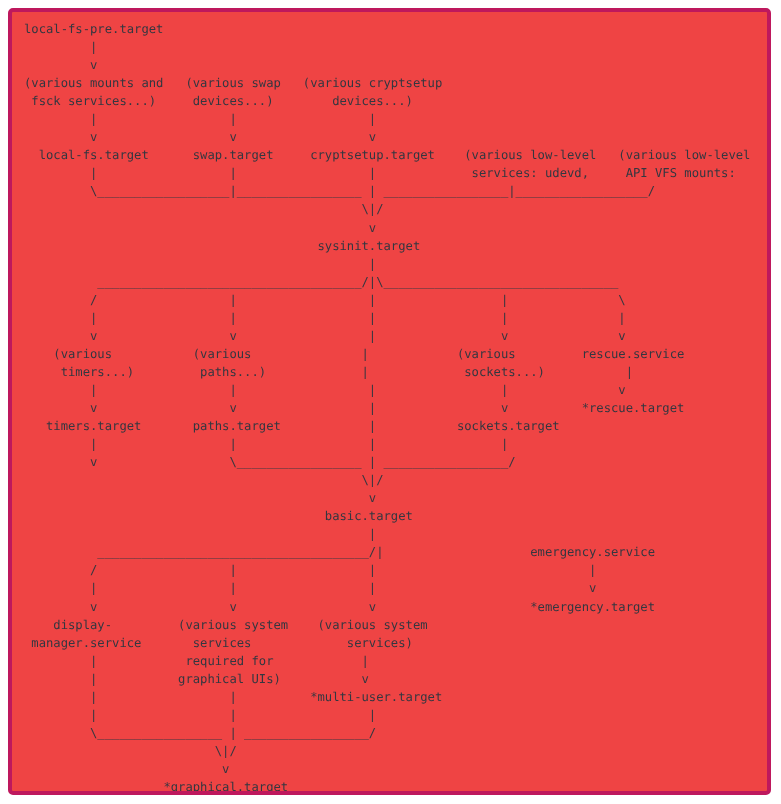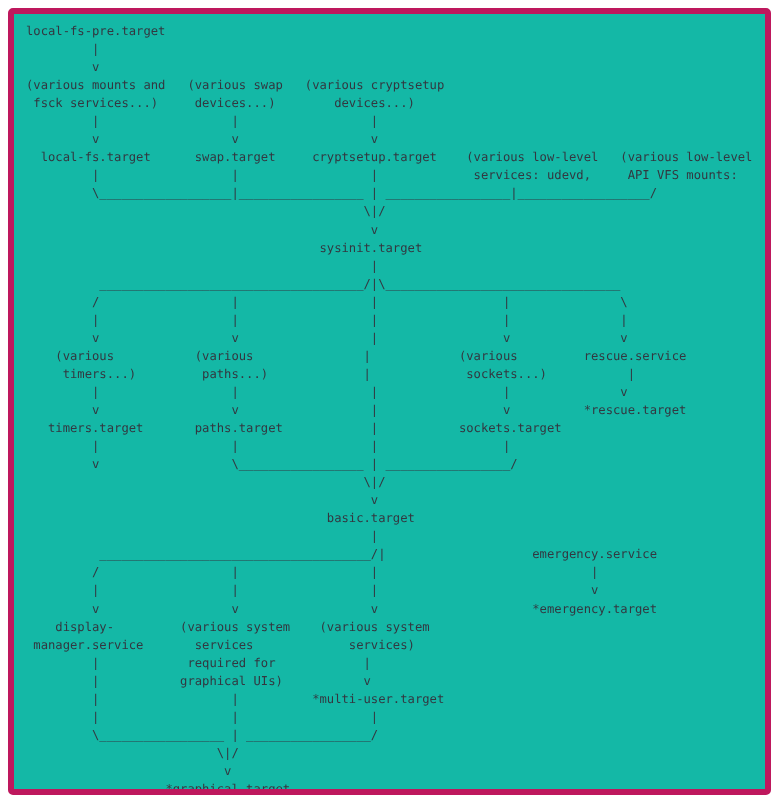--- a/index.html
+++ b/index.html
@@ -18,22 +18,22 @@
     width: 781px;
     height: 804px;
     background: #ffffff;
     box-sizing: border-box;
     padding: 8px 10px 9px 8px;
   }
   .ascii-panel {
     width: 100%;
     height: 100%;
     box-sizing: border-box;
-    background: #14b8a6;
-    border: 6px solid #be185d;
+    background: #ef4444;
+    border: 4px solid #be185d;
     border-radius: 5px;
     overflow: hidden;
     padding: 8px 0 0 0;
   }
   .ascii-art {
     margin: 0;
     padding: 0 0 0 12px;
     font-family: "DejaVu Sans Mono", "Liberation Mono", monospace;
     font-size: 12.2px;
     line-height: 18.05px;

